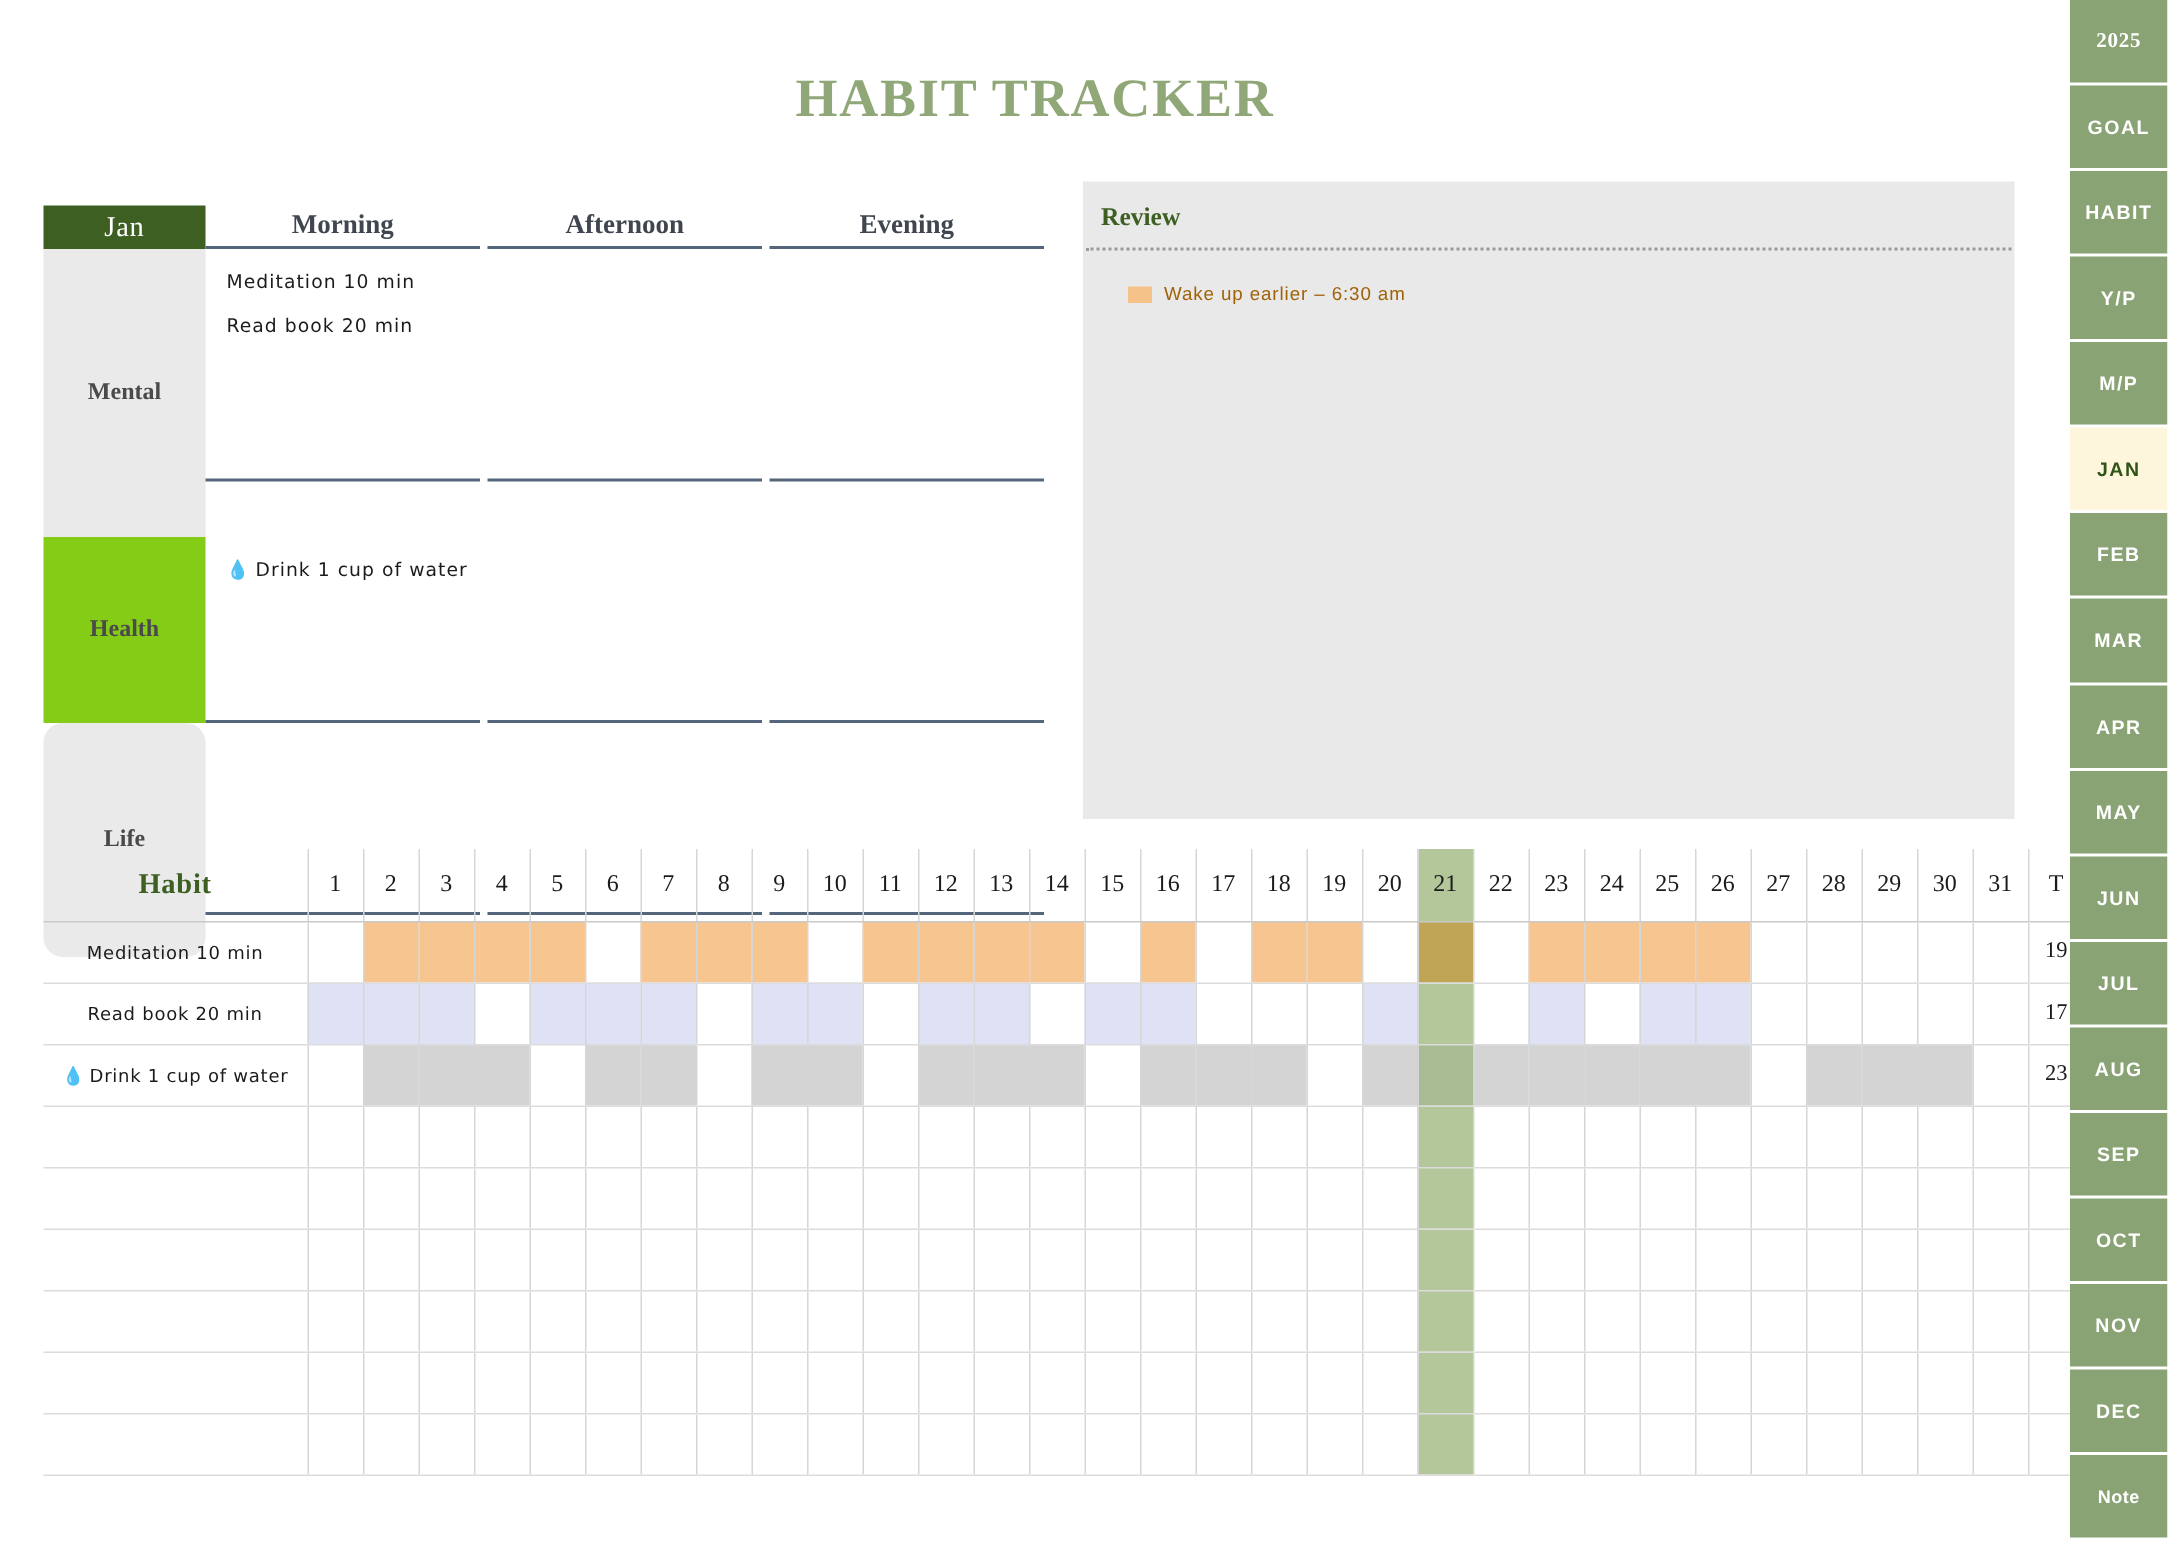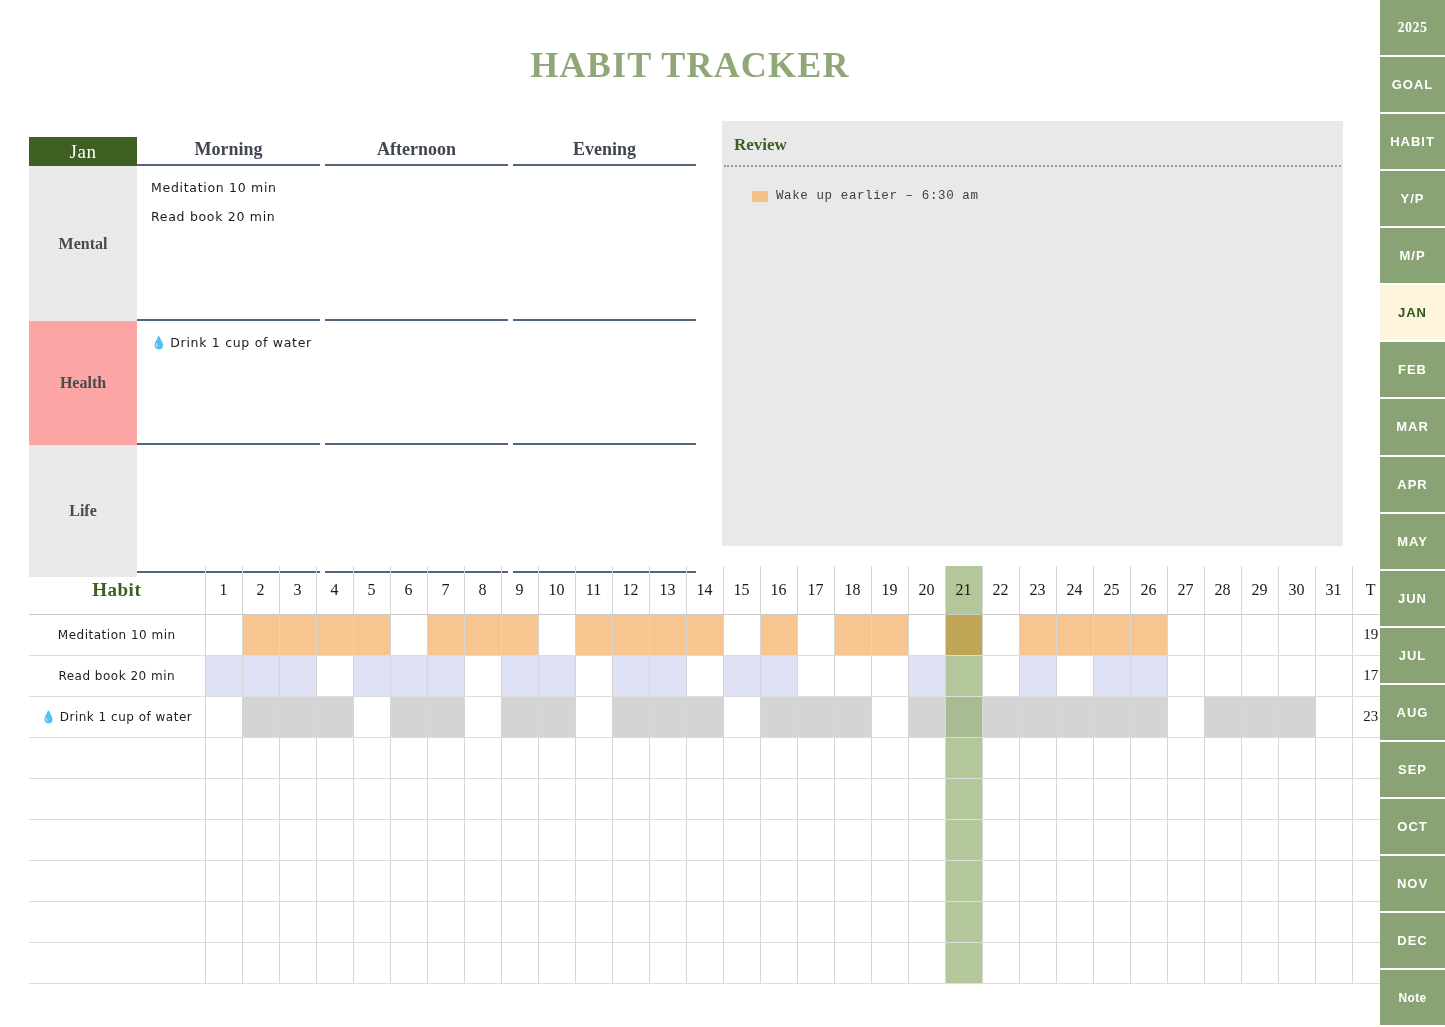--- a/index.html
+++ b/index.html
@@ -33,21 +33,21 @@
     width: 108px; flex: 0 0 108px;
     display: flex; align-items: center; justify-content: center;
     font-family: "Liberation Serif", serif;
     font-weight: 700; font-size: 16px; color: #4a4a4a;
   }
   .pl-cat.month {
     height: 29px; background: #3d6022; color: #ffffff;
     font-size: 19px; font-weight: 400; letter-spacing: .5px;
   }
   .pl-cat.shaded { background: #eaeaea; }
-  .pl-cat.plain  { background: #fca5a5; }
+  .pl-cat.plain  { background: #84cc16; }
   .pl-head { flex: 1; display: flex; gap: 0; }
   .pl-colhead {
     width: 183px; flex: 0 0 183px; margin-right: 5px;
     text-align: center;
     font-family: "Liberation Serif", serif;
     font-weight: 700; font-size: 18px; color: #40464f;
     padding-bottom: 5px; border-bottom: 2px solid #54667b;
     height: 29px; line-height: 24px;
   }
   .pl-body { flex: 1; display: flex; }
@@ -74,22 +74,22 @@
     font-weight: 700; font-size: 17px; color: #3d6022;
     padding: 14px 0 0 12px;
   }
   .rv-sep {
     margin: 10px 2px 0 2px; height: 0;
     border-top: 2px dotted #9a9a9a;
   }
   .rv-item {
     display: flex; align-items: center;
     margin: 22px 0 0 30px;
-    font-family: Liberation Mono, monospace;
-    font-size: 12.5px; color: #404040; letter-spacing: .6px;
+    font-family: Liberation Sans, sans-serif;
+    font-size: 12.5px; color: #a16207; letter-spacing: .6px;
   }
   .rv-mark {
     width: 16px; height: 11px; background: #f5c389;
     margin-right: 8px; flex: 0 0 16px;
   }
 
   
   #grid { position: absolute; left: 29px; top: 566px; }
   table.hg { border-collapse: collapse; }
   table.hg td, table.hg th { padding: 0; }
@@ -162,42 +162,42 @@
     <div class="pl-row">
       <div class="pl-cat month">Jan</div>
       <div class="pl-head" id="planner-colheads">
           <div class="pl-colhead">Morning</div>
           <div class="pl-colhead">Afternoon</div>
           <div class="pl-colhead">Evening</div>
         </div>
     </div>
     <div id="planner-rows">
         <div class="pl-row">
-          <div class="pl-cat shaded tall" style="height: 155px;">Mental</div>
+          <div class="pl-cat shaded tall" style="height: 192px;">Mental</div>
           <div class="pl-body">
             <div class="pl-cell" style="height: 155px;">
               <div class="note"><span>Meditation 10 min</span></div>
               <div class="note"><span>Read book  20 min</span></div>
             </div>
             <div class="pl-cell" style="height: 155px;"></div>
             <div class="pl-cell" style="height: 155px;"></div>
           </div>
         </div>
         <div class="pl-row">
           <div class="pl-cat plain mid" style="height: 124px;">Health</div>
           <div class="pl-body">
             <div class="pl-cell" style="height: 124px;">
               <div class="note"><span class="drop">💧</span><span>Drink 1 cup of water</span></div>
             </div>
             <div class="pl-cell" style="height: 124px;"></div>
             <div class="pl-cell" style="height: 124px;"></div>
           </div>
         </div>
         <div class="pl-row">
-          <div class="pl-cat shaded low" style="height: 132px;">Life</div>
+          <div class="pl-cat shaded low" style="height: 156px; border-radius: 13px;">Life</div>
           <div class="pl-body">
             <div class="pl-cell" style="height: 128px;"></div>
             <div class="pl-cell" style="height: 128px;"></div>
             <div class="pl-cell" style="height: 128px;"></div>
           </div>
         </div>
       </div>
   </div>
 
   <div id="review">

